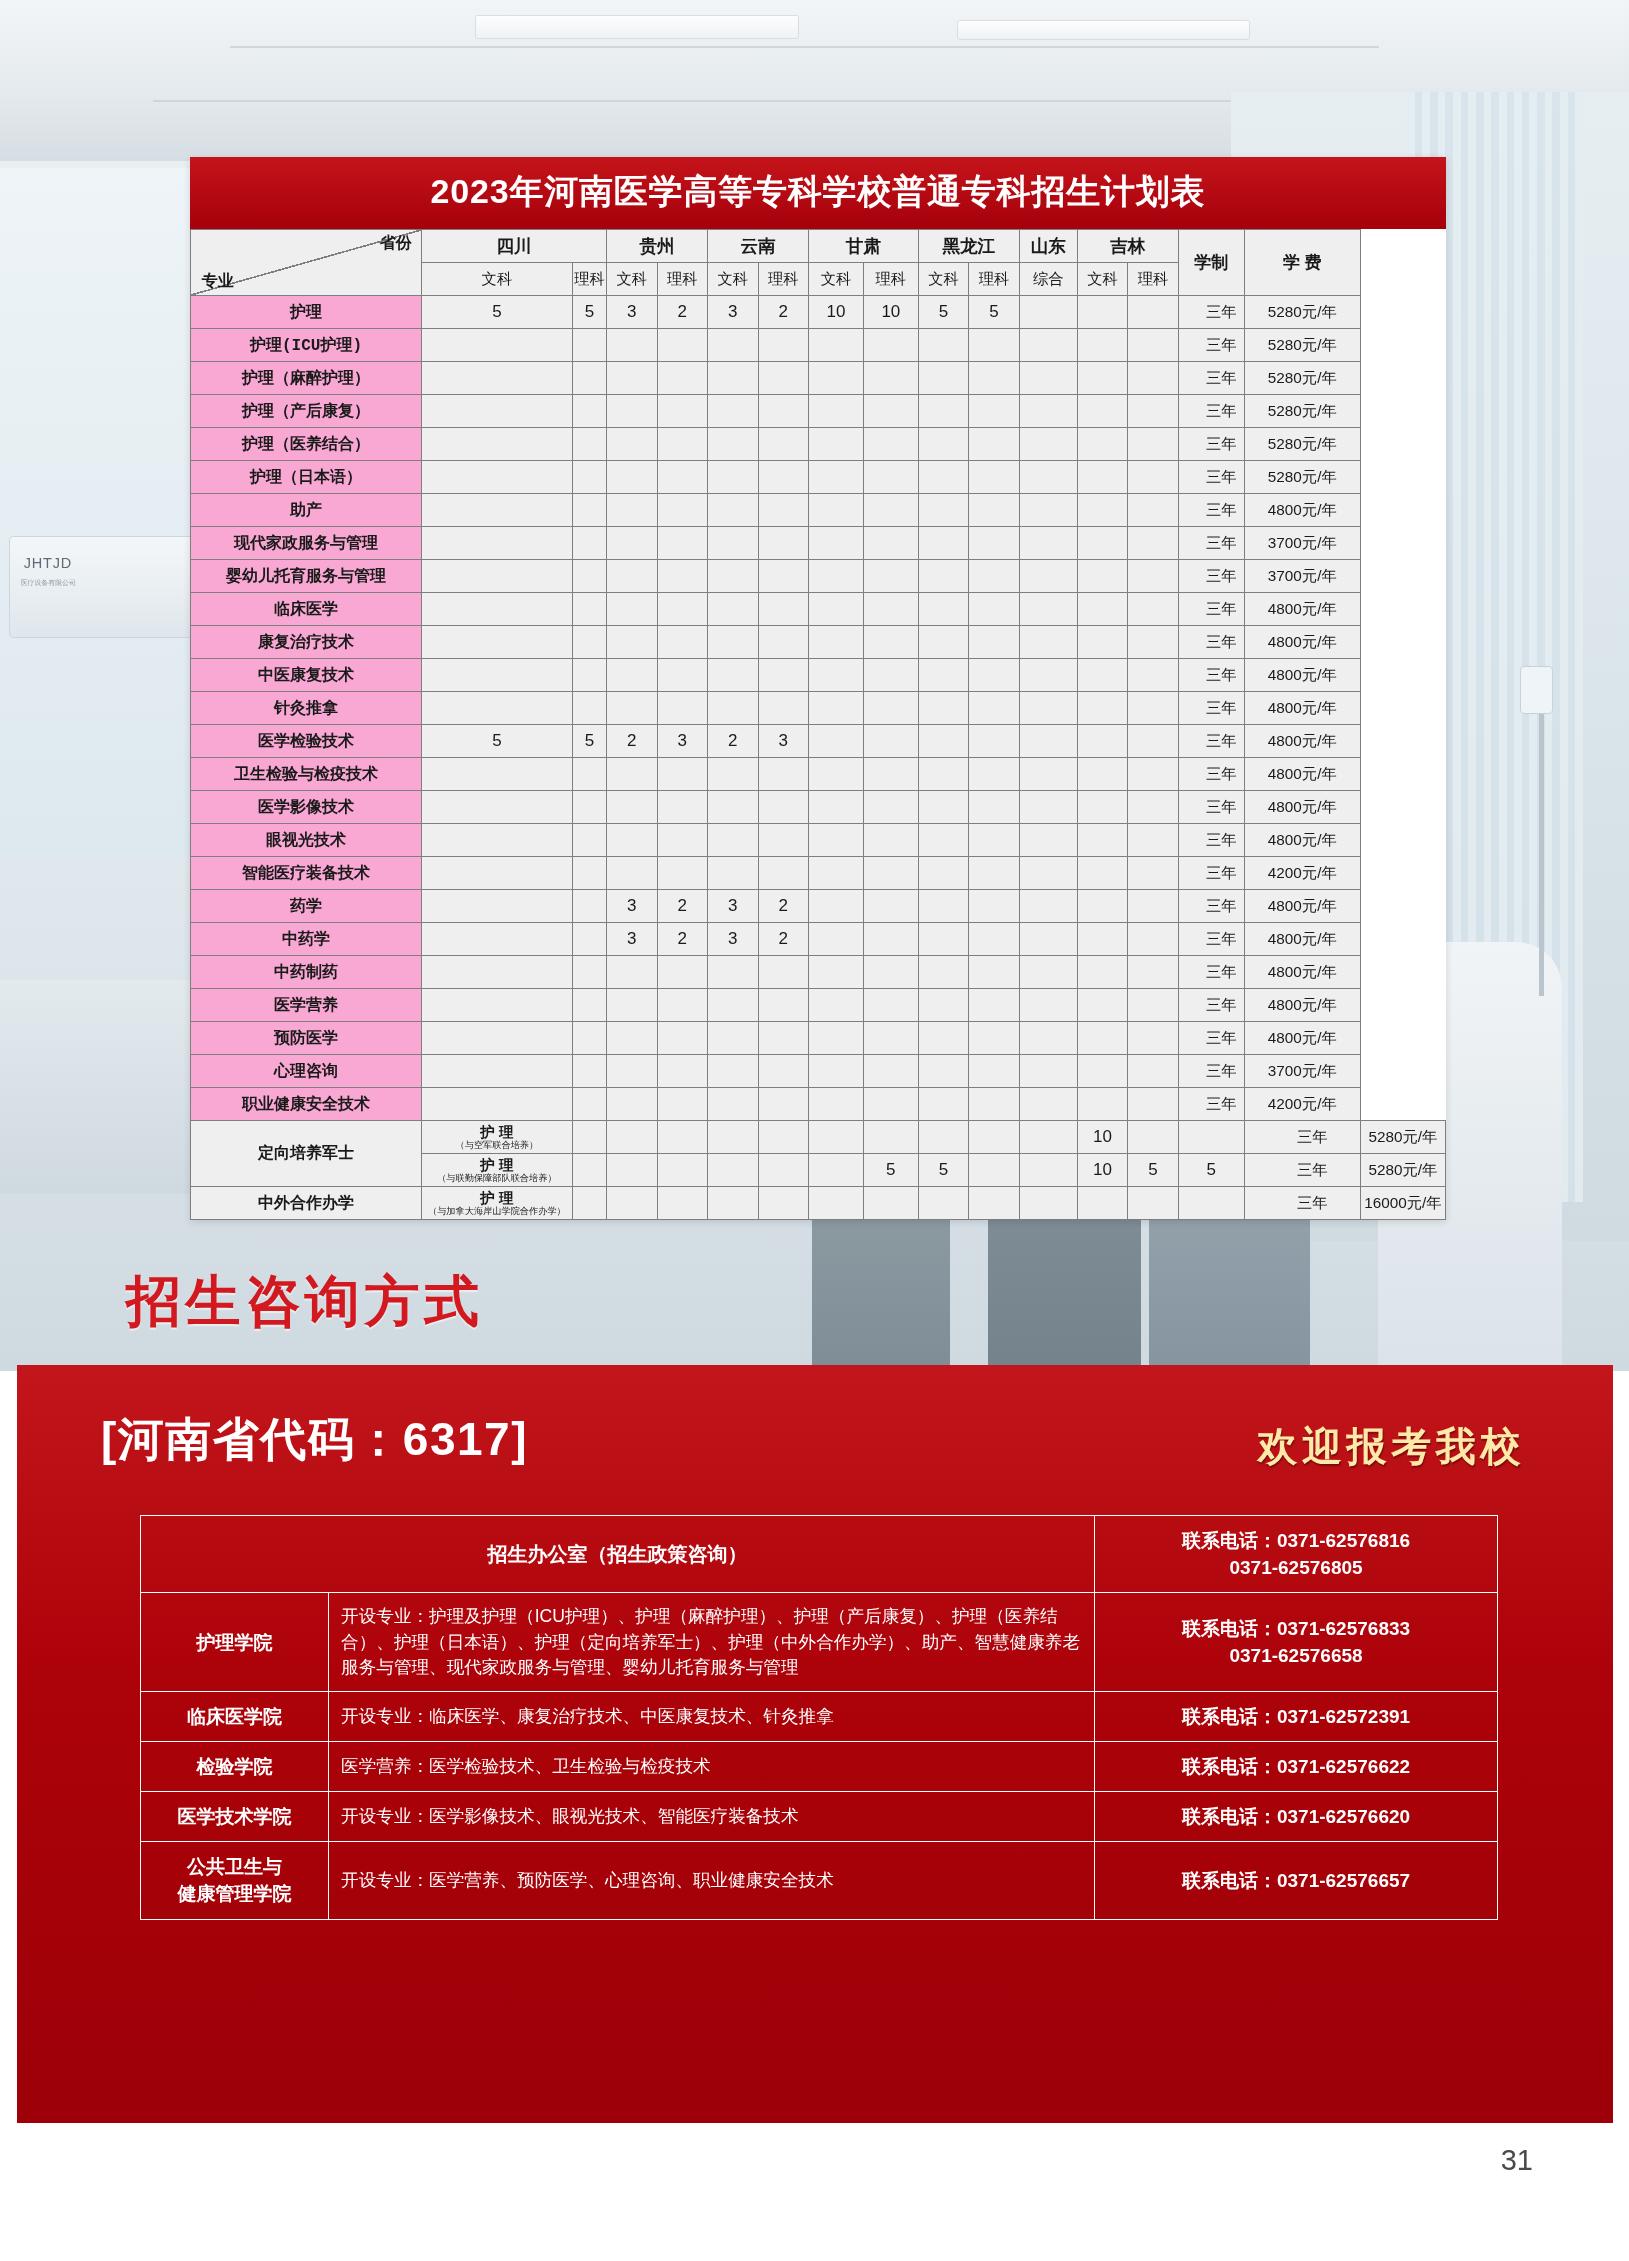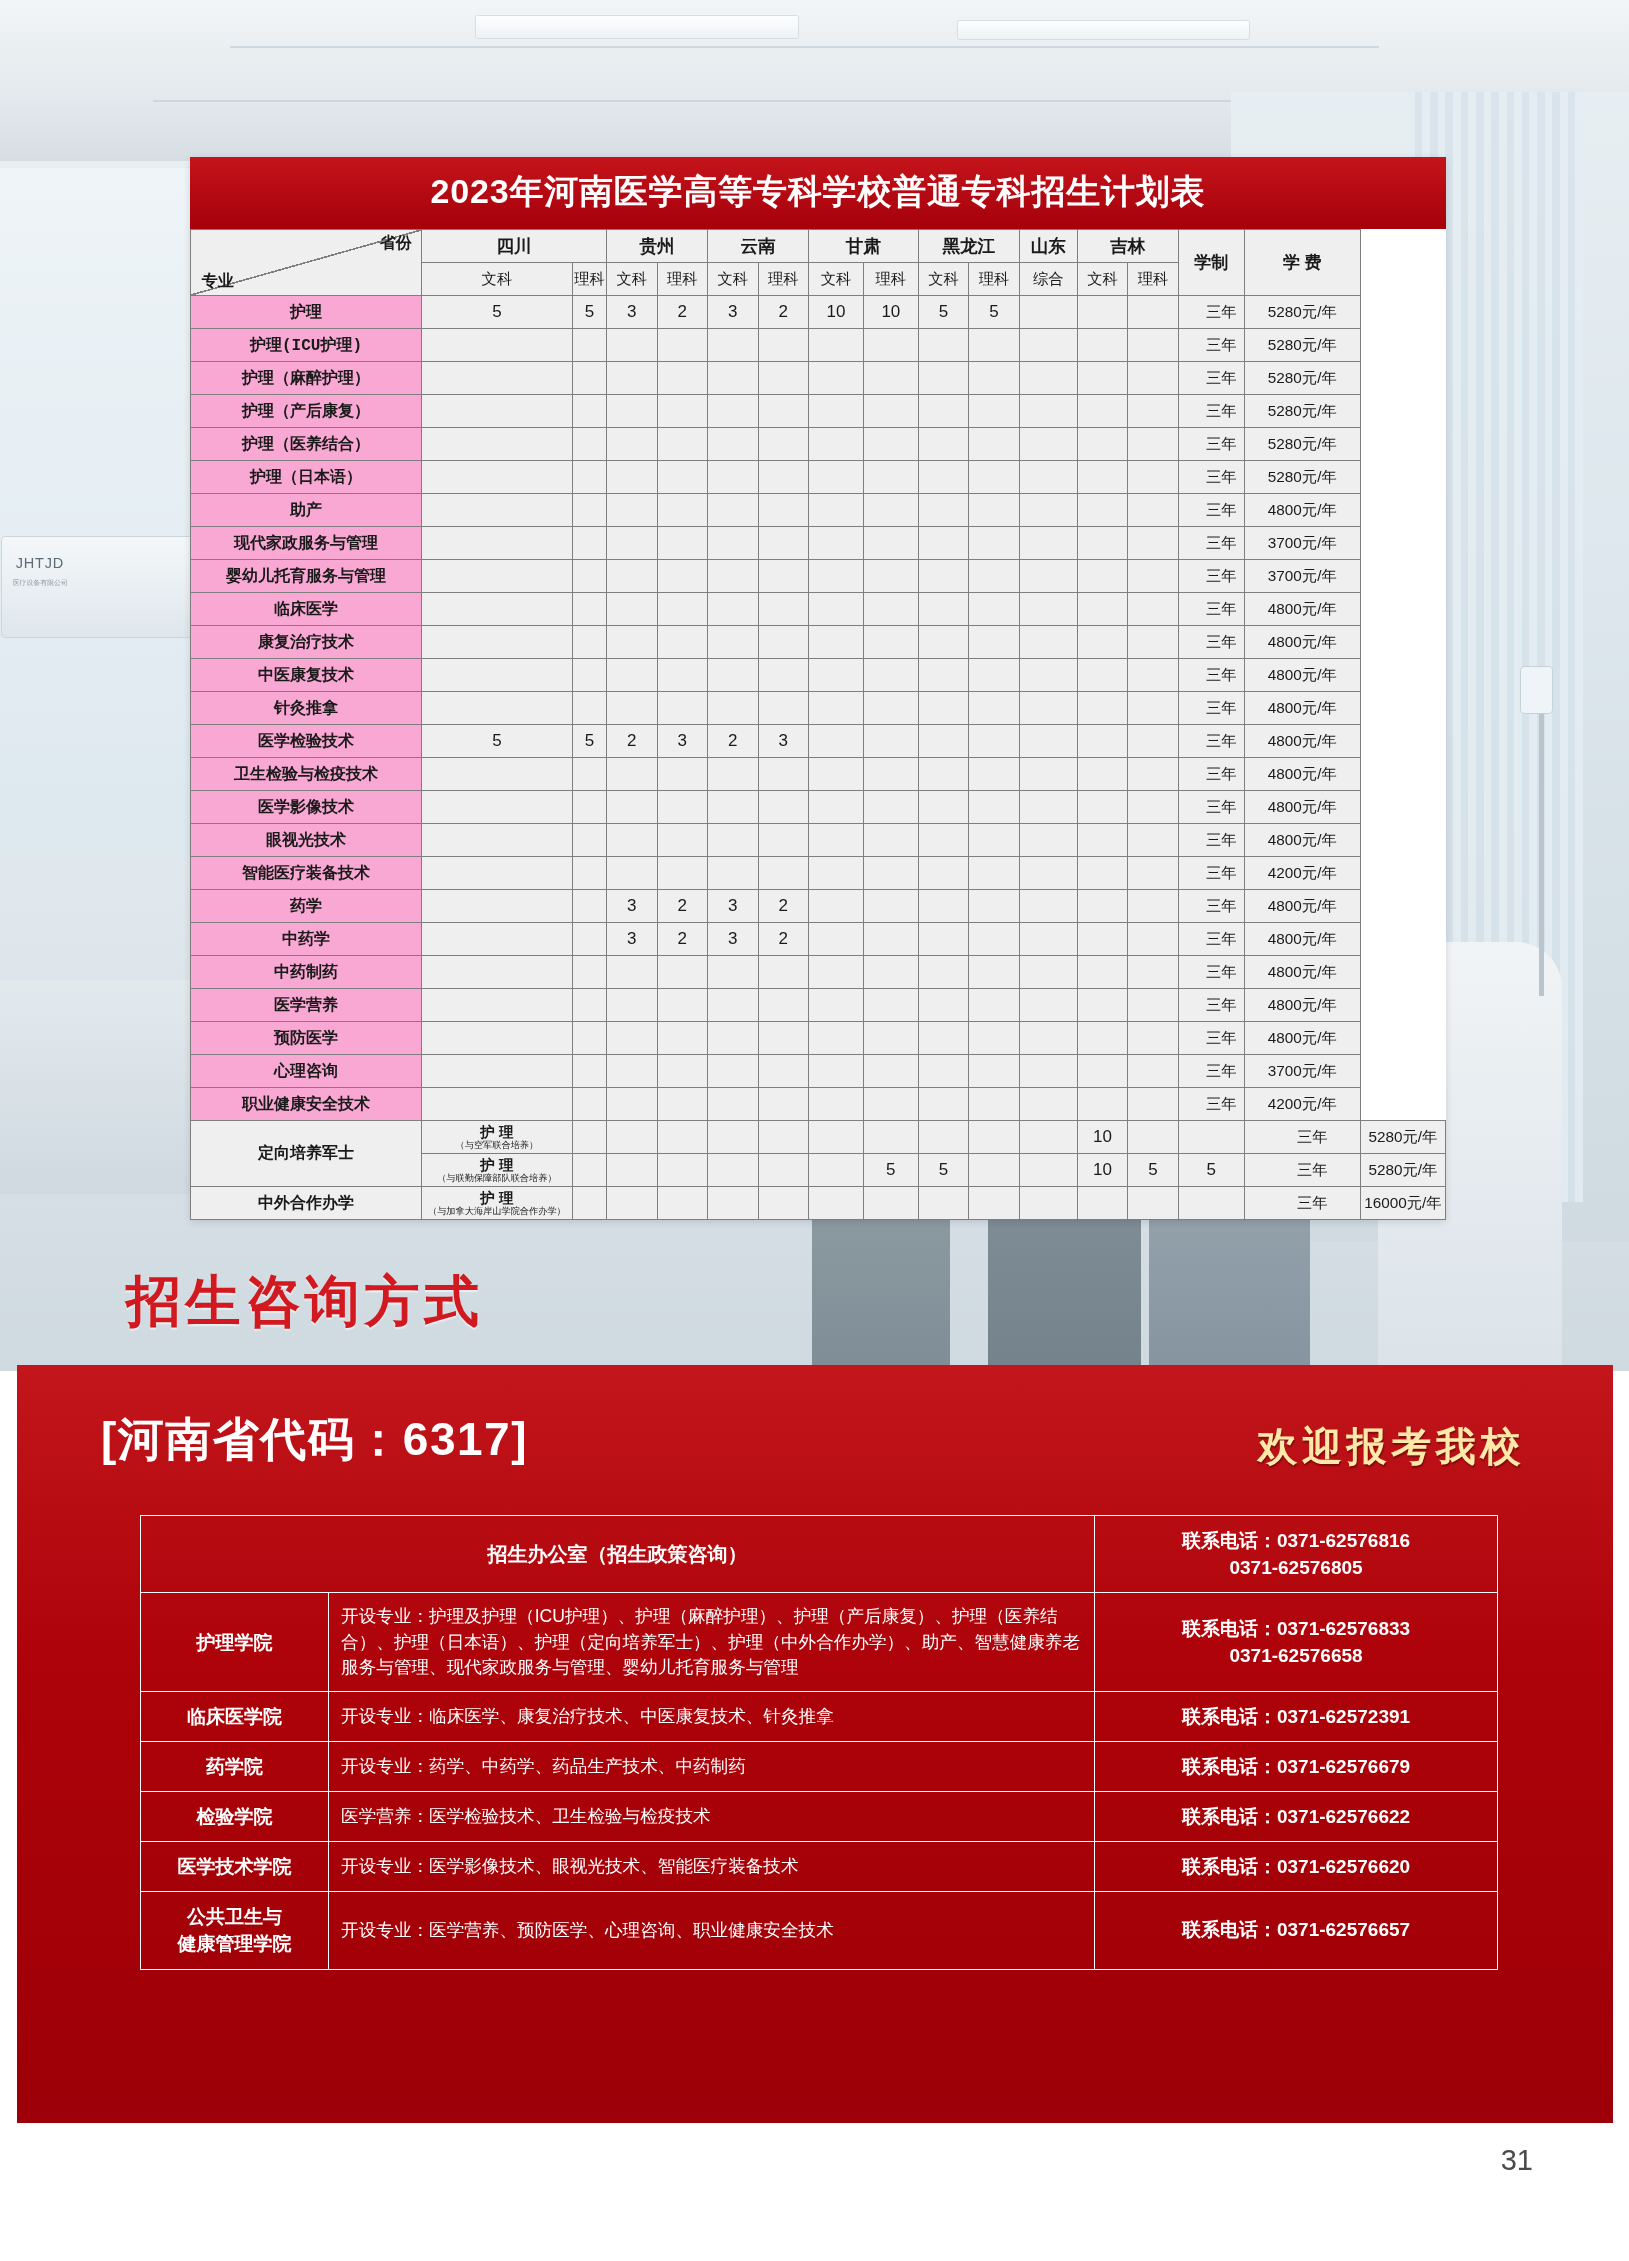--- a/index.html
+++ b/index.html
@@ -34,21 +34,21 @@
     position:absolute;right:46px;top:92px;width:176px;height:1110px;
     background:repeating-linear-gradient(90deg,#e4edf2 0 7.7px,#d6e2ea 7.7px 15.3px);
     opacity:.85;
   }
   .window-left{
     position:absolute;left:0;top:168px;width:230px;height:689px;
     background:linear-gradient(180deg,#eef4f7,#dde8ef);
     border-right:1.5px solid #c9d5dd;
   }
   .device{
-    position:absolute;left:1px;top:536px;width:191px;height:100px;
+    position:absolute;left:9px;top:536px;width:191px;height:100px;
     background:linear-gradient(180deg,#f4f7f9,#dfe7ec);
     border:0.8px solid #cbd6dd;border-radius:4.6px;
   }
   .device .dev-label{
     position:absolute;left:13.8px;top:18.4px;font-size:14.5px;color:#5d6b74;letter-spacing:0.8px;
   }
   .device .dev-sub{
     position:absolute;left:10.7px;top:41px;font-size:6.9px;color:#8a97a0;
   }
   .nurse{
@@ -751,25 +751,20 @@
           <td class="c-college">护理学院</td>
           <td class="c-majors">开设专业：护理及护理（ICU护理）、护理（麻醉护理）、护理（产后康复）、护理（医养结合）、护理（日本语）、护理（定向培养军士）、护理（中外合作办学）、助产、智慧健康养老服务与管理、现代家政服务与管理、婴幼儿托育服务与管理</td>
           <td class="c-phone">联系电话：0371-62576833<br>0371-62576658</td>
         </tr>
         <tr>
           <td class="c-college">临床医学院</td>
           <td class="c-majors">开设专业：临床医学、康复治疗技术、中医康复技术、针灸推拿</td>
           <td class="c-phone">联系电话：0371-62572391</td>
         </tr>
         <tr>
-          <td class="c-college">药学院</td>
-          <td class="c-majors">开设专业：药学、中药学、药品生产技术、中药制药</td>
-          <td class="c-phone">联系电话：0371-62576679</td>
-        </tr>
-        <tr>
           <td class="c-college">检验学院</td>
           <td class="c-majors">医学营养：医学检验技术、卫生检验与检疫技术</td>
           <td class="c-phone">联系电话：0371-62576622</td>
         </tr>
         <tr>
           <td class="c-college">医学技术学院</td>
           <td class="c-majors">开设专业：医学影像技术、眼视光技术、智能医疗装备技术</td>
           <td class="c-phone">联系电话：0371-62576620</td>
         </tr>
         <tr>

